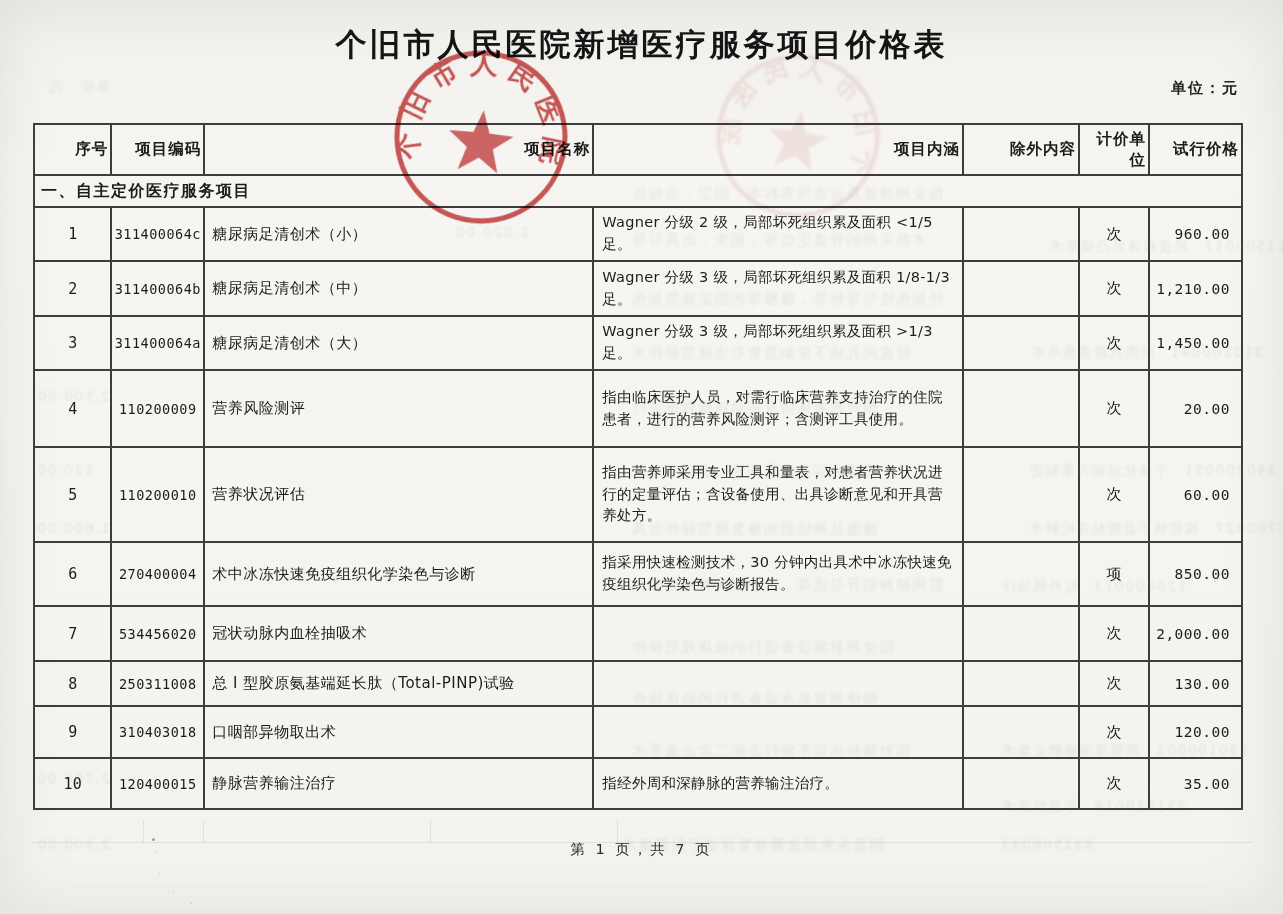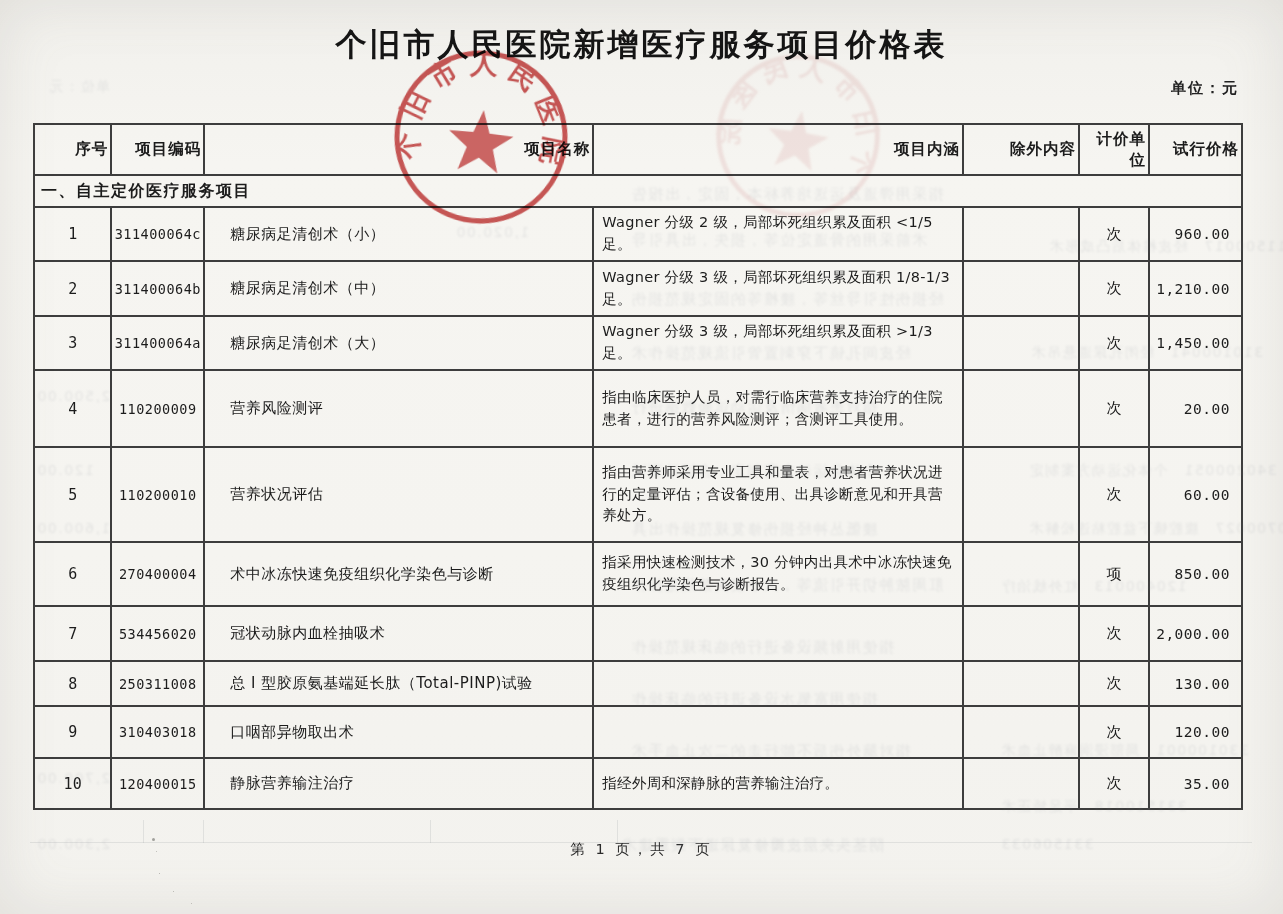--- a/index.html
+++ b/index.html
@@ -33,21 +33,21 @@
   }
   thead tr{height:51px;text-align:right;}
   th{font-size:15.5px;font-weight:600;letter-spacing:1px;padding:0 2px;}
   .section-row{height:32px;}
   .section-row td{
     font-size:16px;font-weight:700;letter-spacing:1.5px;
     text-align:left;padding:2px 6px;
   }
   #data-rows td.no{text-align:center;font-size:15px;font-family:"DejaVu Sans Mono",monospace;}
   #data-rows td.code{text-align:center;font-size:13.5px;letter-spacing:.5px;font-family:"DejaVu Sans Mono",monospace;border-radius:21px;}
-  #data-rows td.name{text-align:left;padding:2px 25px;font-size:15px;letter-spacing:.5px;border-radius:12px;}
+  #data-rows td.name{text-align:left;padding:2px 7px;font-size:15px;letter-spacing:.5px;border-radius:12px;}
   #data-rows td.desc{text-align:left;padding:4px 8px;font-size:14.5px;line-height:1.5;letter-spacing:.3px;}
   #data-rows td.unit{text-align:center;font-size:15px;}
   #data-rows td.price{text-align:right;padding-right:11px;font-size:14.5px;letter-spacing:.5px;font-family:"DejaVu Sans Mono",monospace;}
   #data-rows tr:nth-child(1){height:54px;}
   #data-rows tr:nth-child(2){height:55px;}
   #data-rows tr:nth-child(3){height:54px;}
   #data-rows tr:nth-child(4){height:77px;}
   #data-rows tr:nth-child(5){height:95px;}
   #data-rows tr:nth-child(6){height:64px;}
   #data-rows tr:nth-child(7){height:55px;}

